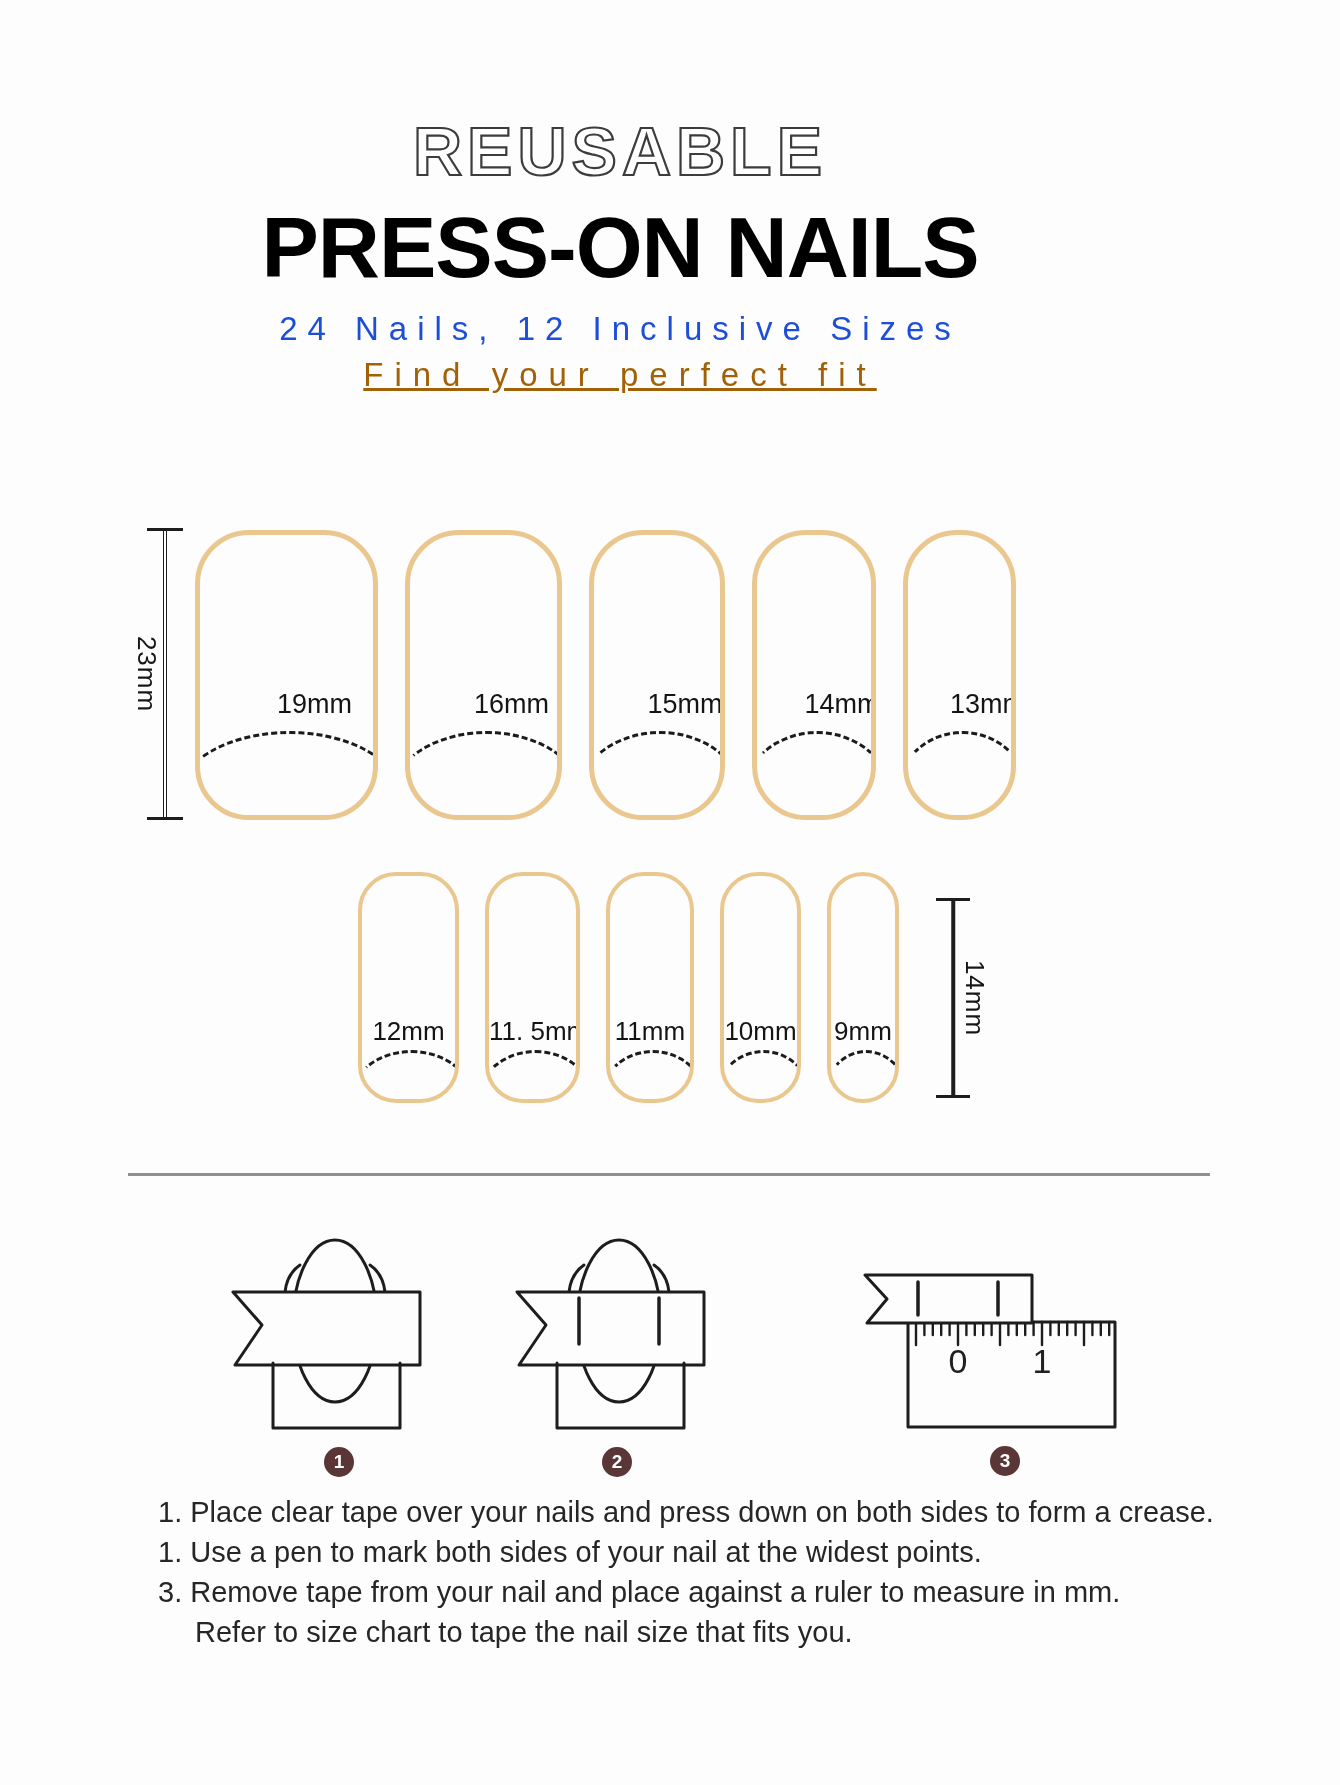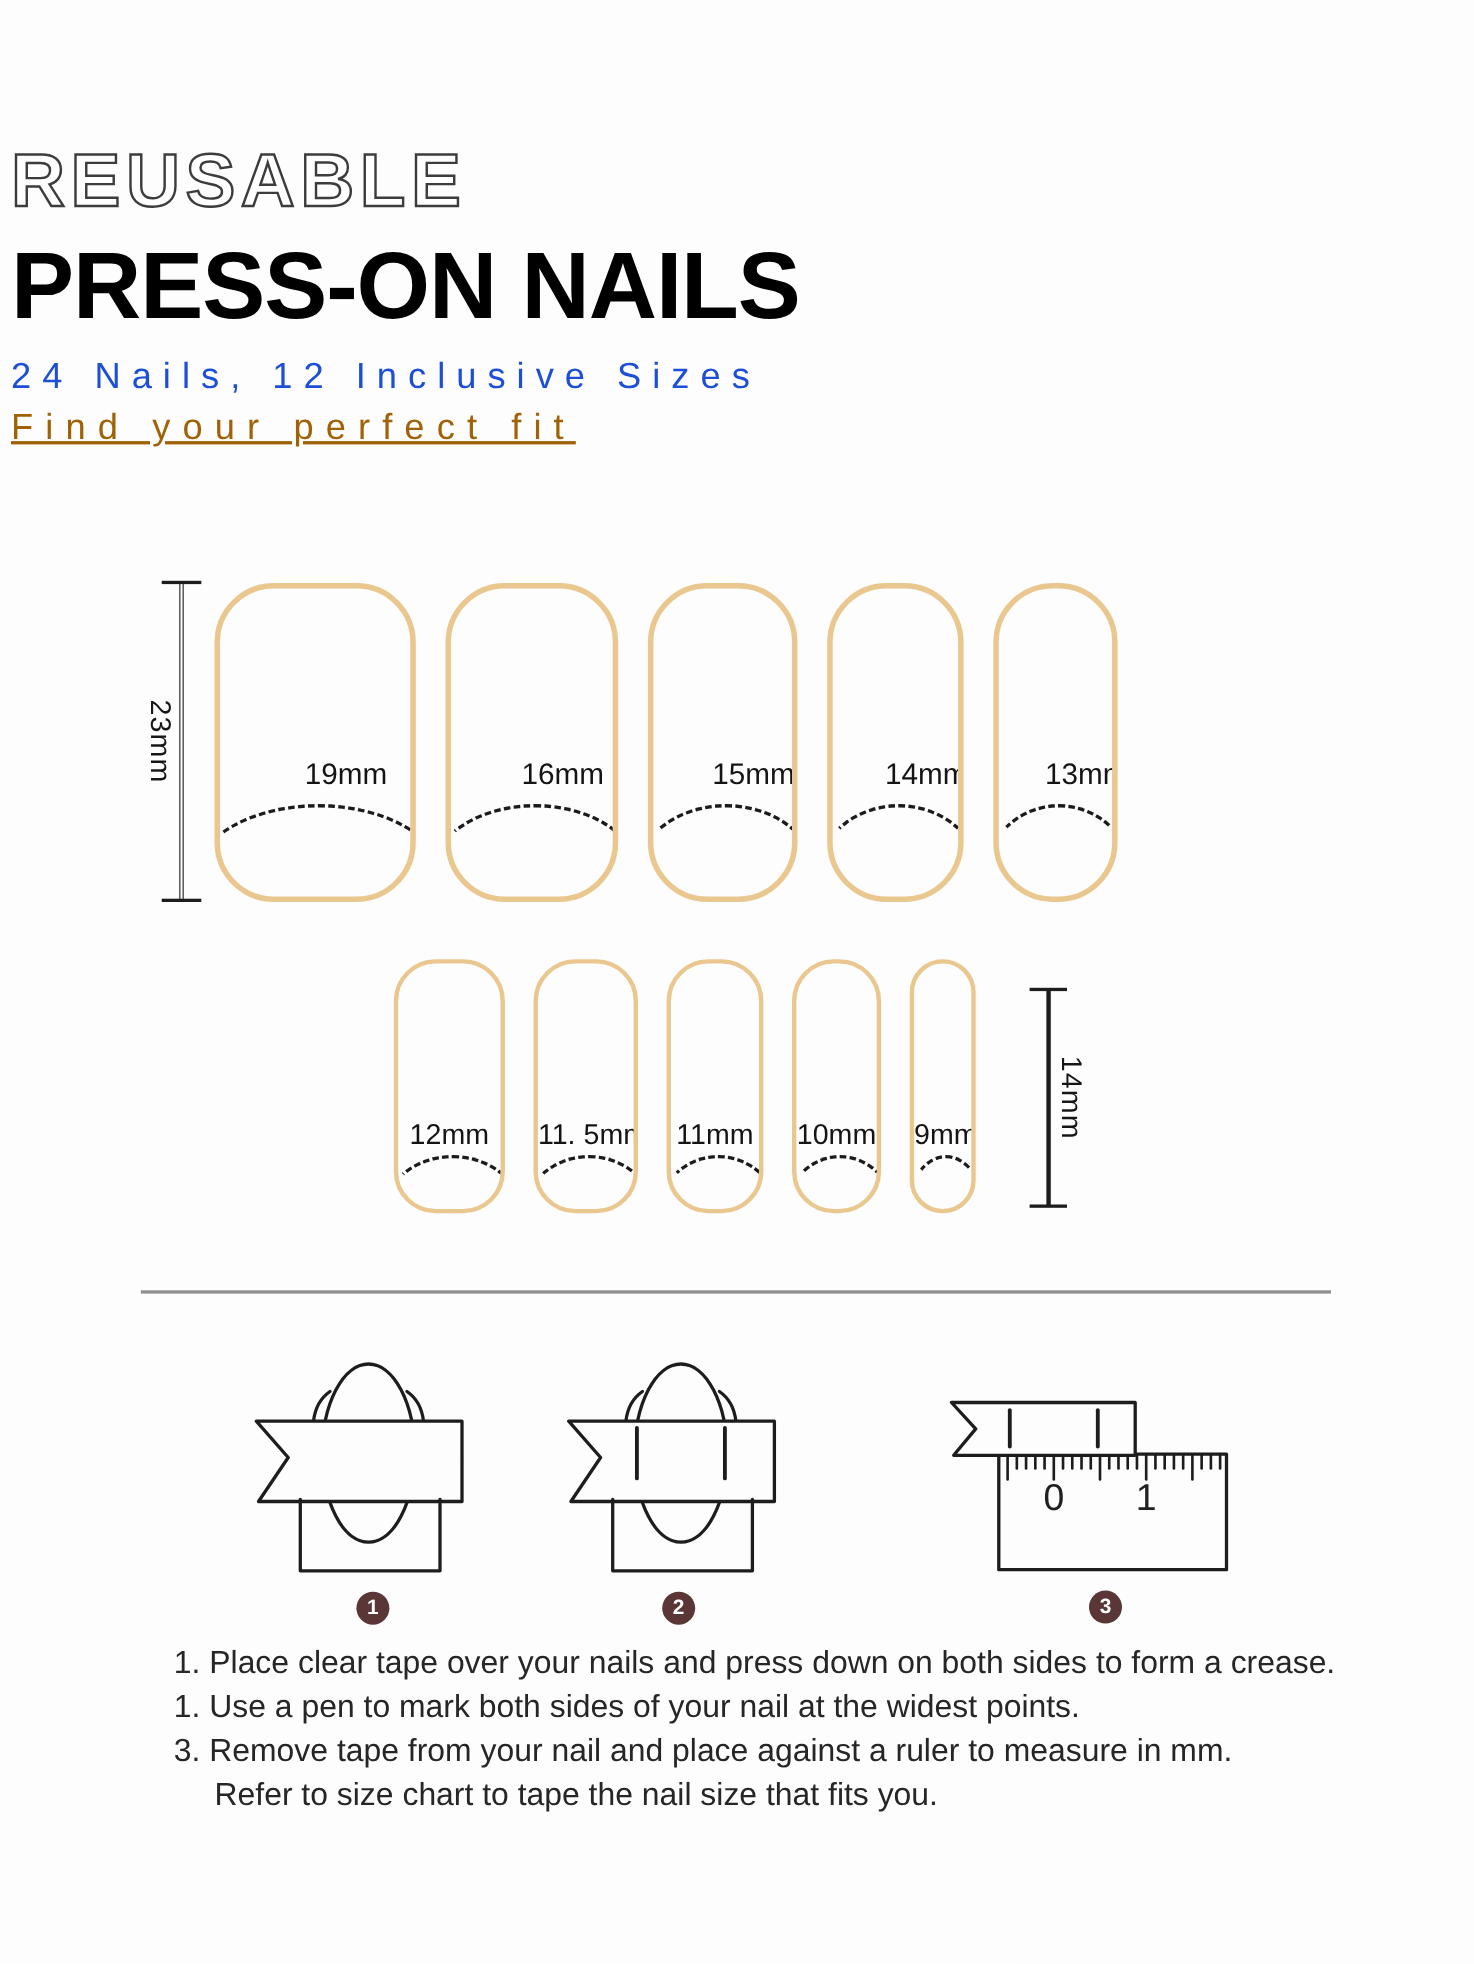--- a/index.html
+++ b/index.html
@@ -1,21 +1,21 @@
 <!DOCTYPE html>
 <html style="--nail-outline: #e9c78e; --badge-bg: #5a3636; --divider: #909090;"><head>
 <meta charset="utf-8">
 <style>
   html,body{margin:0;padding:0;background:#fff;}
   #stage{
     position:relative; width:1340px; height:1785px;
     background:#fdfdfd; overflow:hidden;
     font-family:"Liberation Sans", sans-serif; color:#1d1d1d;
   }
-  .center-wrap{position:absolute; left:10px; width:1220px; text-align:left;margin-top:13px;}
+  .center-wrap{position:absolute; left:10px; width:1220px; text-align:center;}
 
   
   .title-outline{
     top:112px; font-size:68px; font-weight:bold; letter-spacing:5px;
     color:#fff; -webkit-text-stroke:2.2px #3c3c3c;
   }
   .title-main{ top:198px; font-size:86px; font-weight:bold; color:#000000; letter-spacing:-1px; }
   .subtitle1{ top:310px; font-size:33px; letter-spacing:10px; color:#1d4ed8; }
   .subtitle2{ top:356px; font-size:33px; letter-spacing:11px; color:#a16207;text-decoration:underline; }
 
@@ -118,21 +118,21 @@
       <div class="smile"></div>
     </div>
     <div class="nail" style="width:88px;">
       <span class="nail-label">11mm</span>
       <div class="smile"></div>
     </div>
     <div class="nail" style="width:81px;">
       <span class="nail-label">10mm</span>
       <div class="smile"></div>
     </div>
-    <div class="nail" style="width:60px;">
+    <div class="nail" style="width:72px;">
       <span class="nail-label">9mm</span>
       <div class="smile"></div>
     </div>
   </div>
 
   <div class="vruler" style="left:936px; top:898px; width:34px; height:200px;">
     <div class="vr-bar top"></div>
     <div class="vr-line solid"></div>
     <div class="vr-bar bottom"></div>
     <span class="vr-label" style="left:38px;">14mm</span>

